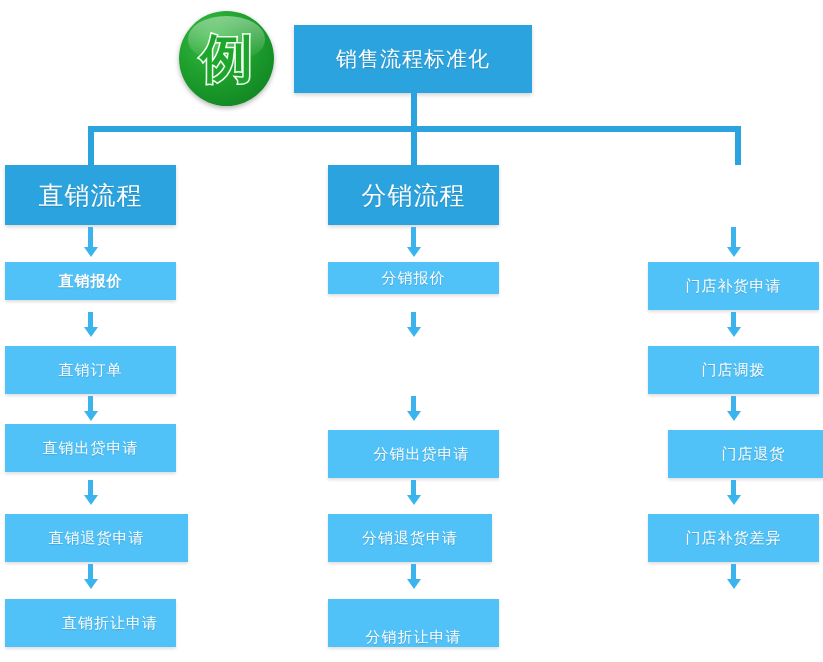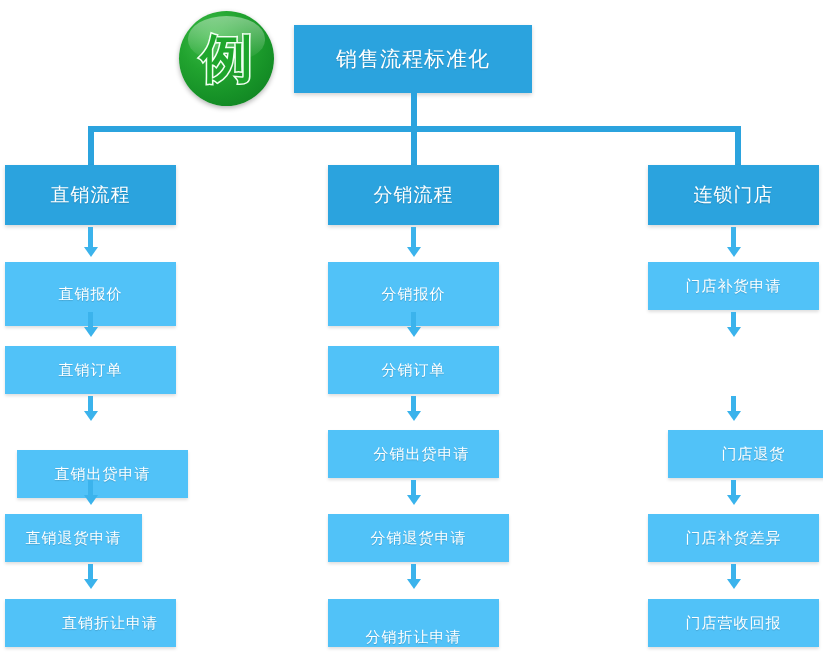--- a/index.html
+++ b/index.html
@@ -73,21 +73,21 @@
     letter-spacing: 1px;
     text-shadow: 0 1px 1px rgba(0,0,0,0.16);
   }
   .node.root {
     background: #2ba3de;
     font-size: 21px;
     box-shadow: 0 2px 4px rgba(0,0,0,0.18);
   }
   .node.level2 {
     background: #2ba3de;
-    font-size: 19px;
+    font-size: 25px;
     box-shadow: 0 2px 4px rgba(0,0,0,0.16);
   }
   .node.leaf {
     background: #51c2f8;
     font-size: 15px;
     box-shadow: 0 2px 3px rgba(0,0,0,0.13);
   }
 
   
   .conn {
@@ -129,106 +129,100 @@
   <div class="conn" style="left:88px; top:126px; width:6px; height:39px;"></div>
   <div class="conn" style="left:411px; top:126px; width:6px; height:39px;"></div>
   <div class="conn" style="left:735px; top:126px; width:6px; height:39px;"></div>
 
   <div class="node level2" style="left:5px; top:165px; width:171px; height:60px;">
     <span>直销流程</span>
   </div>
   <div class="arrow-stem" style="left:88px; top:227px; height:22px;"></div>
   <div class="arrow-head" style="left:84px; top:247px;"></div>
 
-  <div class="node leaf" style="left:5px; top:262px; width:171px; height:64px;">
+  <div class="node leaf" style="left:5px; top:262px; width:171px; height:38px;font-weight:bold;">
     <span>直销报价</span>
   </div>
   <div class="arrow-stem" style="left:88px; top:312px; height:17px;"></div>
   <div class="arrow-head" style="left:84px; top:327px;"></div>
 
   <div class="node leaf" style="left:5px; top:346px; width:171px; height:48px;">
     <span>直销订单</span>
   </div>
   <div class="arrow-stem" style="left:88px; top:396px; height:17px;"></div>
   <div class="arrow-head" style="left:84px; top:411px;"></div>
 
-  <div class="node leaf" style="left:5px; top:450px; width:171px; height:48px;margin-left:12px;">
+  <div class="node leaf" style="left:5px; top:424px; width:171px; height:48px;">
     <span>直销出贷申请</span>
   </div>
   <div class="arrow-stem" style="left:88px; top:480px; height:17px;"></div>
   <div class="arrow-head" style="left:84px; top:495px;"></div>
 
-  <div class="node leaf" style="left:5px; top:514px; width:137px; height:48px;">
+  <div class="node leaf" style="left:5px; top:514px; width:183px; height:48px;">
     <span>直销退货申请</span>
   </div>
   <div class="arrow-stem" style="left:88px; top:564px; height:17px;"></div>
   <div class="arrow-head" style="left:84px; top:579px;"></div>
 
   <div class="node leaf" style="left:5px; top:599px; width:171px; height:48px;padding-left:39px;">
     <span>直销折让申请</span>
   </div>
 
   <div class="node level2" style="left:328px; top:165px; width:171px; height:60px;">
     <span>分销流程</span>
   </div>
   <div class="arrow-stem" style="left:411px; top:227px; height:22px;"></div>
   <div class="arrow-head" style="left:407px; top:247px;"></div>
 
-  <div class="node leaf" style="left:328px; top:262px; width:171px; height:64px;">
+  <div class="node leaf" style="left:328px; top:262px; width:171px; height:32px;">
     <span>分销报价</span>
   </div>
   <div class="arrow-stem" style="left:411px; top:312px; height:17px;"></div>
   <div class="arrow-head" style="left:407px; top:327px;"></div>
 
-  <div class="node leaf" style="left:328px; top:346px; width:171px; height:48px;">
-    <span>分销订单</span>
-  </div>
   <div class="arrow-stem" style="left:411px; top:396px; height:17px;"></div>
   <div class="arrow-head" style="left:407px; top:411px;"></div>
 
   <div class="node leaf" style="left:328px; top:430px; width:171px; height:48px;padding-left:16px;">
     <span>分销出贷申请</span>
   </div>
   <div class="arrow-stem" style="left:411px; top:480px; height:17px;"></div>
   <div class="arrow-head" style="left:407px; top:495px;"></div>
 
-  <div class="node leaf" style="left:328px; top:514px; width:181px; height:48px;">
+  <div class="node leaf" style="left:328px; top:514px; width:164px; height:48px;">
     <span>分销退货申请</span>
   </div>
   <div class="arrow-stem" style="left:411px; top:564px; height:17px;"></div>
   <div class="arrow-head" style="left:407px; top:579px;"></div>
 
   <div class="node leaf" style="left:328px; top:599px; width:171px; height:48px;align-items:flex-end;">
     <span>分销折让申请</span>
   </div>
 
-  <div class="node level2" style="left:648px; top:165px; width:171px; height:60px;">
-    <span>连锁门店</span>
-  </div>
   <div class="arrow-stem" style="left:731px; top:227px; height:22px;"></div>
   <div class="arrow-head" style="left:727px; top:247px;"></div>
 
   <div class="node leaf" style="left:648px; top:262px; width:171px; height:48px;">
     <span>门店补货申请</span>
   </div>
   <div class="arrow-stem" style="left:731px; top:312px; height:17px;"></div>
   <div class="arrow-head" style="left:727px; top:327px;"></div>
 
+  <div class="node leaf" style="left:648px; top:346px; width:171px; height:48px;">
+    <span>门店调拨</span>
+  </div>
   <div class="arrow-stem" style="left:731px; top:396px; height:17px;"></div>
   <div class="arrow-head" style="left:727px; top:411px;"></div>
 
   <div class="node leaf" style="left:668px; top:430px; width:171px; height:48px;">
     <span>门店退货</span>
   </div>
   <div class="arrow-stem" style="left:731px; top:480px; height:17px;"></div>
   <div class="arrow-head" style="left:727px; top:495px;"></div>
 
   <div class="node leaf" style="left:648px; top:514px; width:171px; height:48px;">
     <span>门店补货差异</span>
   </div>
   <div class="arrow-stem" style="left:731px; top:564px; height:17px;"></div>
   <div class="arrow-head" style="left:727px; top:579px;"></div>
 
-  <div class="node leaf" style="left:648px; top:599px; width:171px; height:48px;">
-    <span>门店营收回报</span>
-  </div>
 
 </div>
 
 </body></html>

